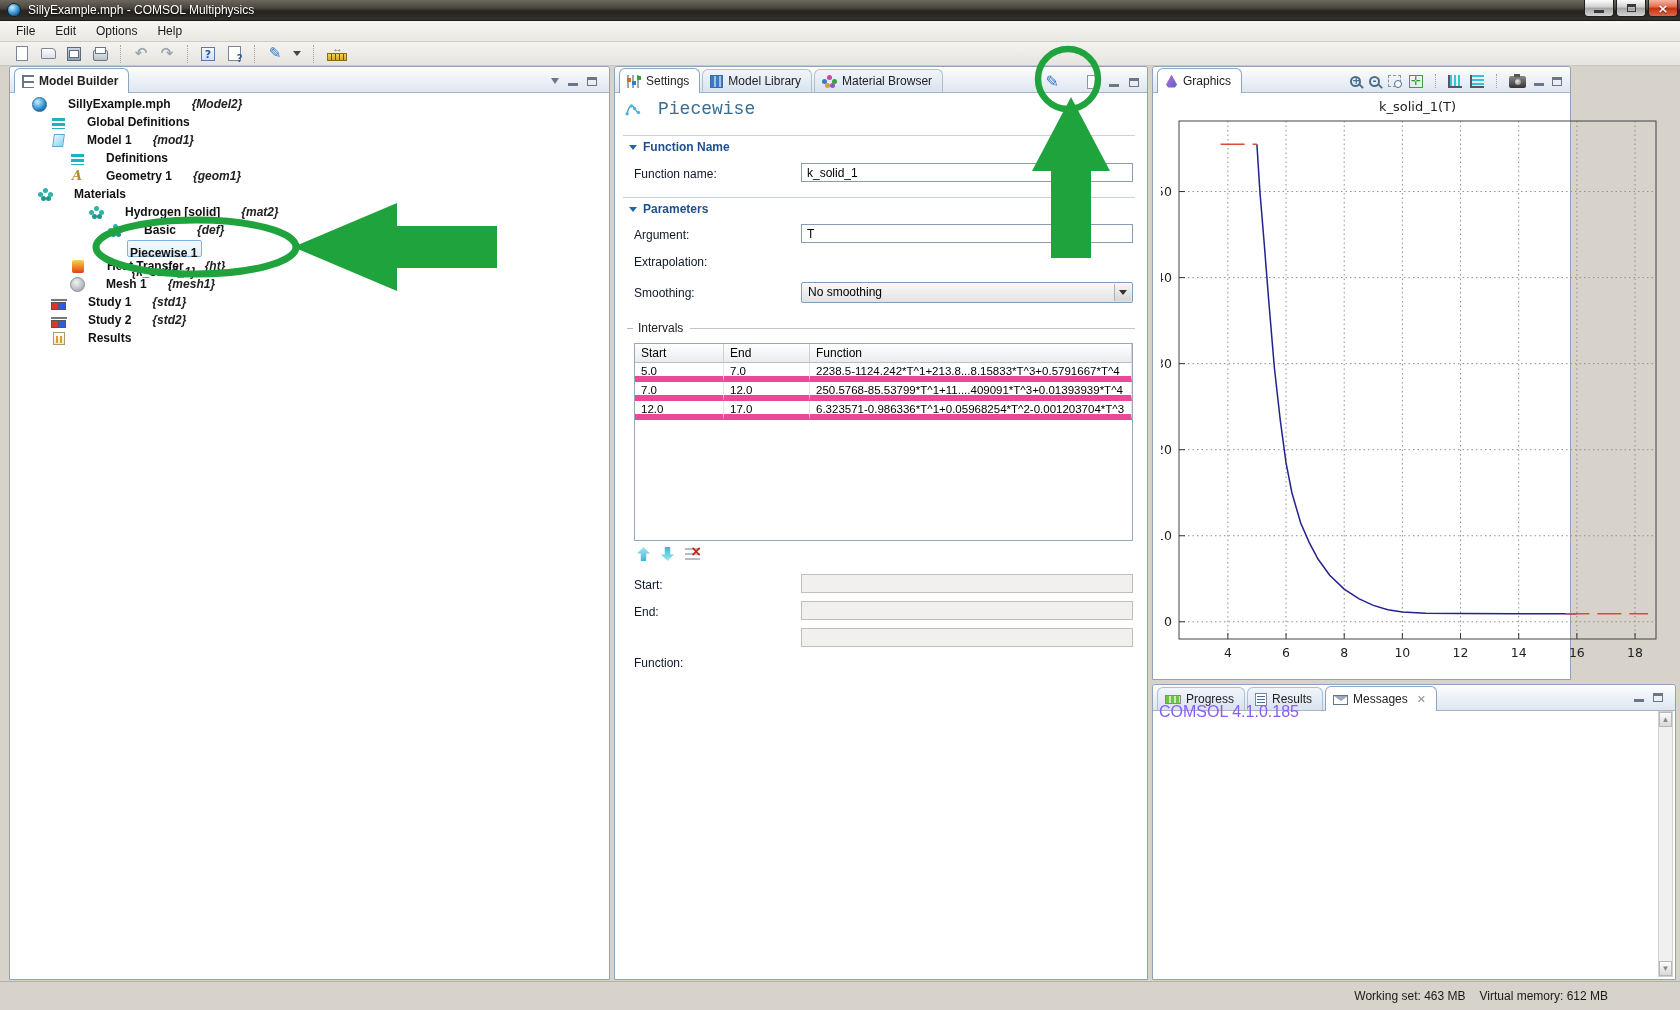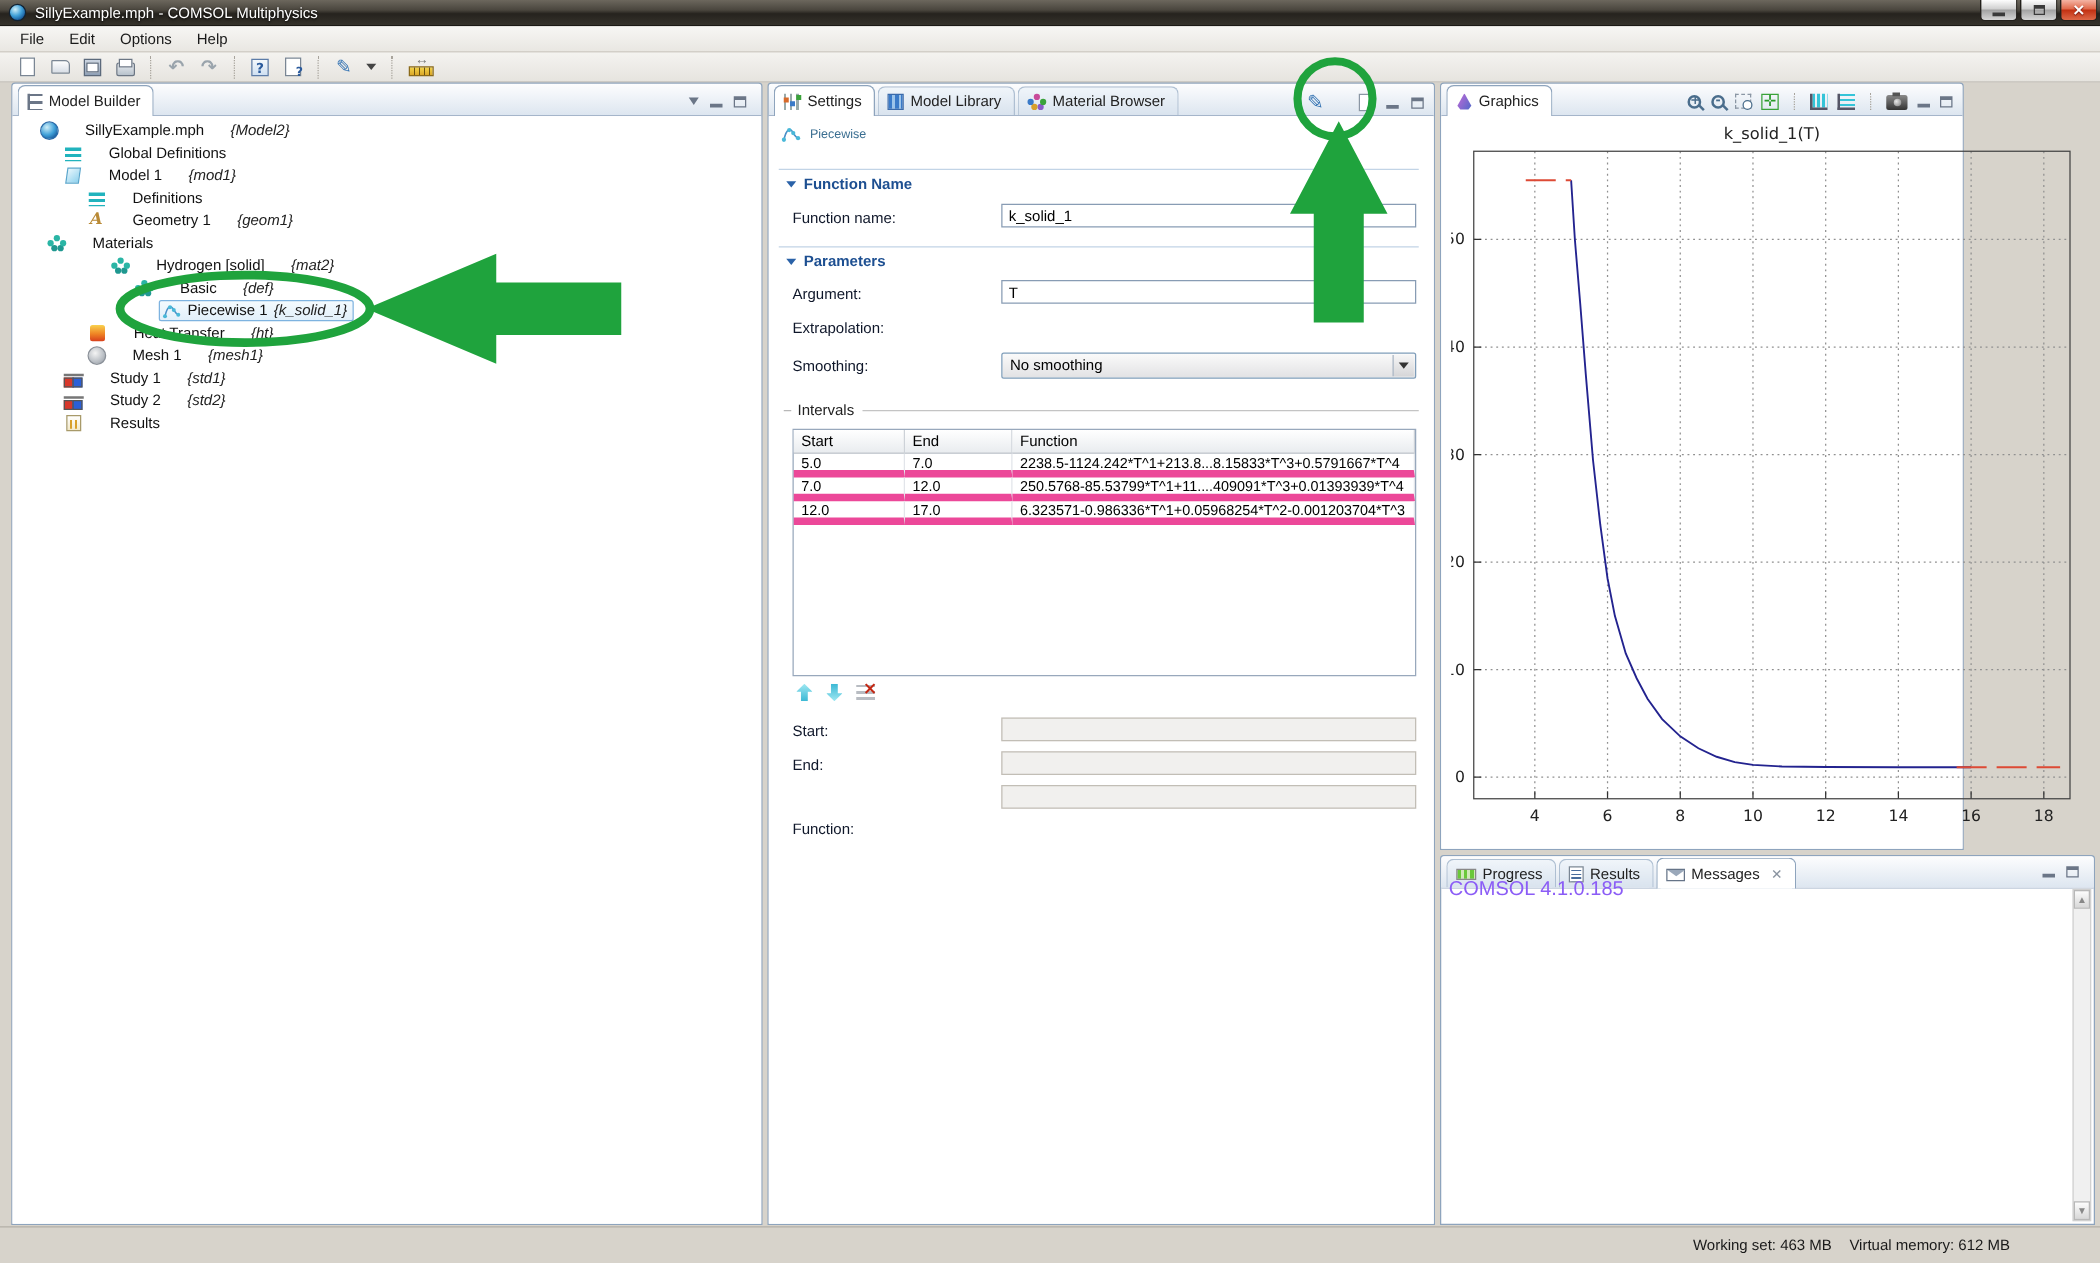--- a/index.html
+++ b/index.html
@@ -61,21 +61,21 @@
   .pctrl { position:absolute; top:7px; display:flex; gap:9px; align-items:center; }
   .g-tri { width:0; height:0; border:4.5px solid transparent; border-top:6px solid #6b7687; margin-top:4px; }
   .g-pmin { width:10px; height:3px; background:#6b7687; margin-top:7px; }
   .g-pmax { width:10px; height:9px; border:1px solid #6b7687; border-top:3px solid #6b7687; }
 
   
   .tree { position:absolute; left:0; right:0; top:26px; bottom:0; background:#fff; padding-top:2px; }
   .trow { height:18px; display:flex; align-items:center; gap:21px; font-size:12px; color:#111; white-space:nowrap; }
   .ttag { font-style:italic; color:#222; }
   .selbox { display:inline-flex; align-items:center; gap:5px; border:1px solid #7eb3e0;
-    background:linear-gradient(#f4fafe,#e2f0fa); border-radius:2px; padding:0 4px 0 2px; height:17px; }
+    background:linear-gradient(#f4fafe,#e2f0fa); border-radius:2px; padding:0 4px 0 2px; height:17px;flex-direction:column; }
   .ticon { width:15px; height:15px; flex:none; position:relative; display:inline-block; }
   .ticon-globe { border-radius:50%; background:radial-gradient(circle at 35% 30%,#cfeef8,#3fa0d8 50%,#1b5fa0 80%,#6aa84a); border:1px solid #2a6aa8; }
   .ticon-defs { width:13px!important; margin:2px 1px 0 1px; height:11px!important;
     background:repeating-linear-gradient(180deg,#21b3bd 0 3px,transparent 3px 5px); }
   .ticon-model { width:11px!important; height:13px!important; margin:1px 2px;
     background:linear-gradient(135deg,#e8f6fc,#8fd2ee); border:1px solid #5aa6cc; transform:skewX(-8deg); }
   .ticon-geom::after { content:'A'; position:absolute; left:2px; top:-1px; color:#b98a36;
     font:italic bold 13px "DejaVu Serif",serif; }
   .ticon-mat::before { content:''; position:absolute; width:5px; height:5px; border-radius:50%; background:#2ab5a5;
     left:5px; top:1px; box-shadow:-5px 4px 0 #2ab5a5,5px 4px 0 #2ab5a5,-2px 8px 0 #1f9890,3px 8px 0 #1f9890; }
@@ -85,22 +85,22 @@
   .ticon-study { border-top:2px solid #777; width:16px!important; height:10px!important; margin-top:3px; }
   .ticon-study::before { content:''; position:absolute; left:0; top:1px; width:6px; height:6px; background:#d8372a; border:1px solid #555; }
   .ticon-study::after { content:''; position:absolute; right:1px; top:1px; width:6px; height:6px; background:#2a5fd8; border:1px solid #555; }
   .ticon-results { width:12px!important; height:13px!important; margin:1px 2px;
     background:linear-gradient(#fff,#f3e9c8); border:1px solid #a89a6a; }
   .ticon-results::after { content:''; display:block; margin:3px 2px 0; height:7px;
     background:repeating-linear-gradient(90deg,#d8a02a 0 2px,transparent 2px 4px); }
 
   
   .sbody { position:absolute; left:0; right:0; top:26px; bottom:0; background:#fff; }
-  .ptitle { position:absolute; left:10px; top:6px; display:flex; align-items:center; gap:7px;
-    font-size:10px; color:#3a6e91; }
+  .ptitle { position:absolute; left:10px; top:6px; display:flex; align-items:center; gap:17px;
+    font-size:18px; color:#3a6e91;font-family:Liberation Mono, monospace; }
   .secbar { position:absolute; left:8px; right:12px; border-top:1px solid #c2d4e6; padding:4px 0 0 6px;
     display:flex; align-items:center; gap:6px; font-weight:bold; font-size:12px; color:#1d4f91; }
   .sec-tri { width:0; height:0; border:4px solid transparent; border-top:5px solid #2a62a8; margin-top:4px; }
   .flabel { position:absolute; left:19px; font-size:12px; color:#0f172a; }
   .tinput { position:absolute; left:186px; width:332px; height:19px; border:1px solid #889cb4;
     background:#fff; font-size:12px; padding:0 5px; font-family:inherit; }
   .tinput:disabled { background:#f1f0ee; border-color:#c2beb6; }
   .dropdown { position:absolute; left:186px; width:332px; height:21px; border:1px solid #7f9db9; border-radius:2px;
     background:linear-gradient(#fafafa,#e2e2e4); font-size:12px; line-height:19px; padding-left:6px; }
   .dropdown.sel { background:linear-gradient(#d9ebfb,#a8cef0); border-color:#5a8cc0; }
@@ -240,21 +240,21 @@
     </div>
   <div class="tbtn" style="width:12px">
       <span class="i-caret"></span>
     </div>
   <div class="tsep"></div>
   <div class="tbtn" style="width:26px">
       <span class="i-ruler"></span>
     </div>
 </div>
 
-<div class="panel" style="left:9px; top:66px; width:601px; height:914px;">
+<div class="panel" style="left:9px; top:66px; width:601px; height:914px;font-weight:bold;">
   <div class="tabstrip">
     <div class="tab active">
       <span style="width:12px;height:13px;border-left:2px solid #6b7687;background:repeating-linear-gradient(180deg,#6b7687 0 2px,transparent 2px 6px)"></span>
       <span>Model Builder</span>
     </div>
     <div class="pctrl" style="right:12px">
       <span class="g-tri"></span>
       <span class="g-pmin"></span>
       <span class="g-pmax"></span>
     </div>

